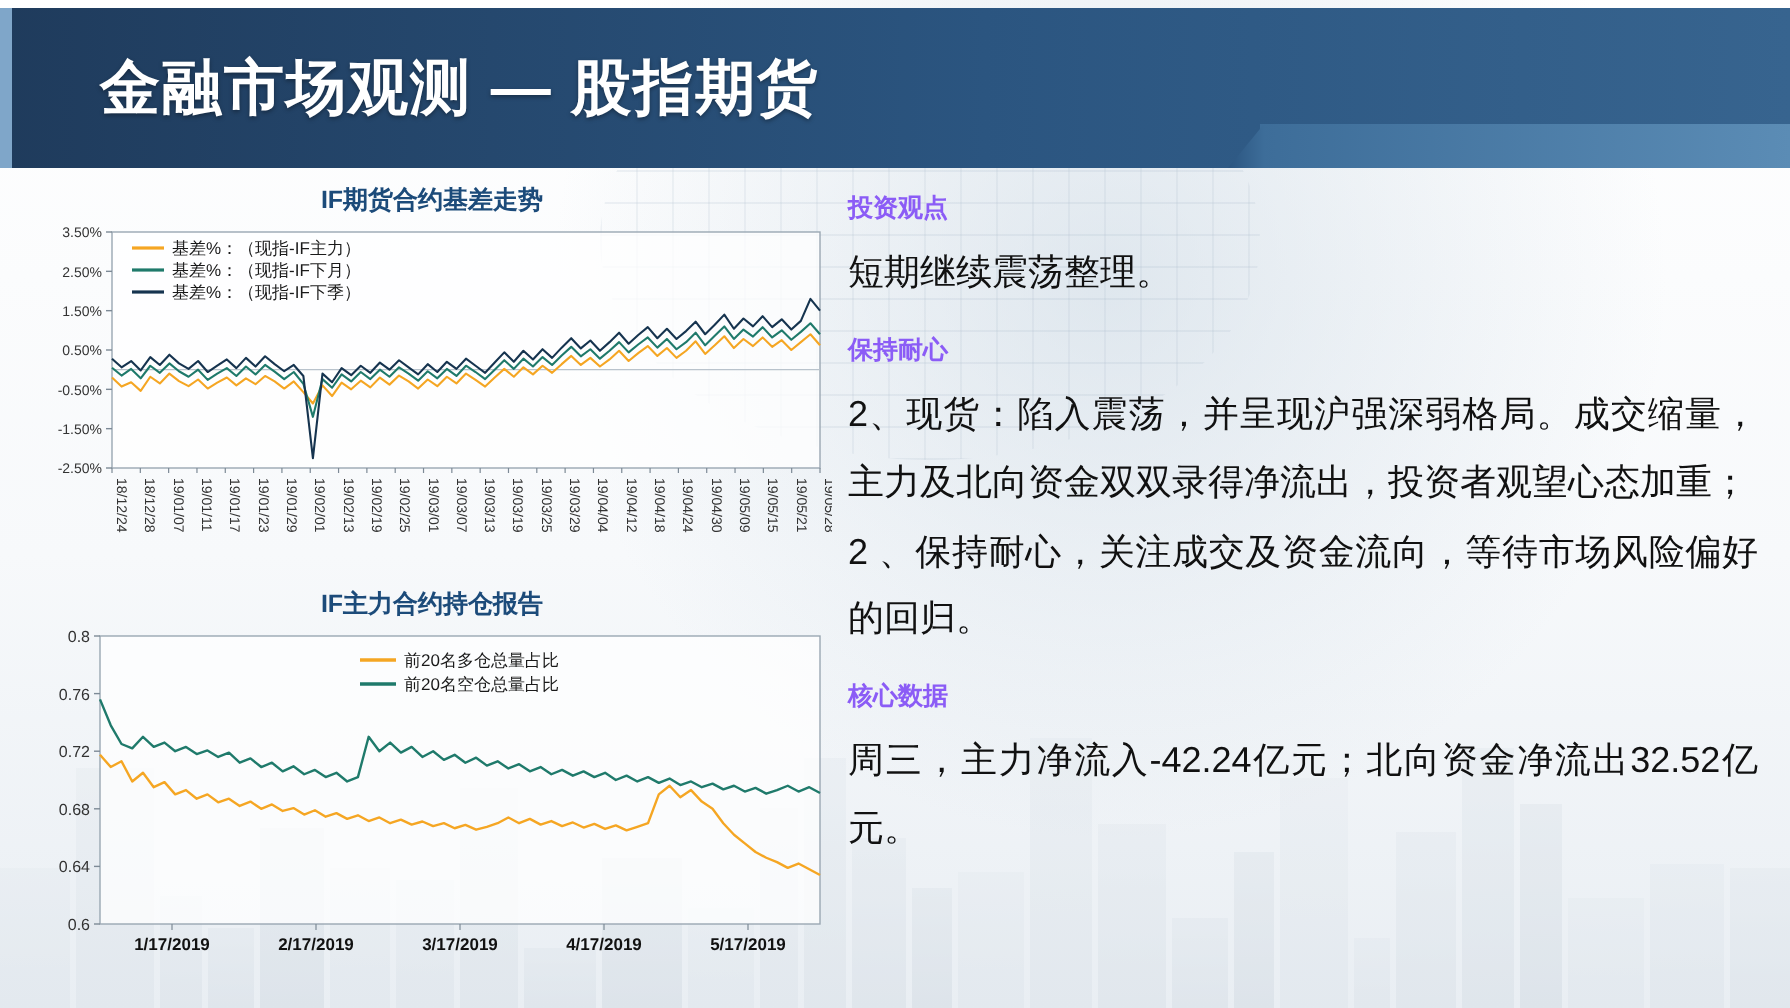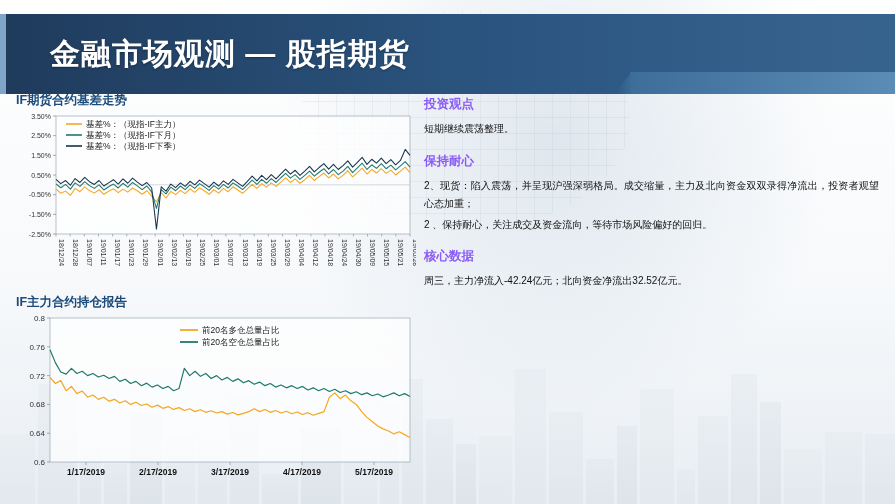--- a/index.html
+++ b/index.html
@@ -29,21 +29,21 @@
   }
   #bg-city {
     position:absolute; left:0; bottom:0; width:100%; height:150px;
     opacity:.28;
   }
   #bg-city .b {
     position:absolute; bottom:0; background:linear-gradient(180deg,#cfd8e0 0%, #b9c5d0 100%);
   }
   
   #header {
-    position:absolute; left:0; top:14px; width:100%; height:80px;
+    position:absolute; left:0; top:4px; width:100%; height:80px;
     background:linear-gradient(90deg,#1f3b5c 0%, #2b5580 55%, #37648f 100%);
   }
   #header-accent {
     position:absolute; left:0; top:0; width:6px; height:80px; background:#7fa6c9;
   }
   #header-title {
     position:absolute; left:50px; top:20px;
     color:#ffffff; font-size:30px; font-weight:bold; letter-spacing:1px;
     text-shadow: 0 1px 2px rgba(0,0,0,.35);
   }
@@ -52,21 +52,21 @@
     background:linear-gradient(90deg,#3d6d99 0%, #5b8cb5 100%);
   }
   #header-notch:after{
     content:""; position:absolute; left:-16px; top:0; width:18px; height:22px;
     background:linear-gradient(90deg,#2b5580,#3d6d99);
     clip-path: polygon(100% 0, 100% 100%, 0 100%);
   }
   
   #left { position:absolute; left:16px; top:92px; width:400px; height:400px; }
   .chart-title {
-    text-align:left; color:#1c4b7a; font-size:12.5px; font-weight:bold;
+    text-align:center; color:#1c4b7a; font-size:12.5px; font-weight:bold;
   }
   
   #chart1-wrap { position:relative; width:400px; height:200px; }
   #chart1-title { position:absolute; left:0; top:0; width:400px; }
   #chart1 { position:absolute; left:0; top:16px; width:400px; height:184px; }
   
   #chart2-wrap { position:relative; width:400px; height:195px; margin-top:2px; }
   #chart2-title { position:absolute; left:0; top:0; width:400px; }
   #chart2 { position:absolute; left:0; top:16px; width:400px; height:178px; }
 
@@ -74,21 +74,21 @@
   .axis-txt { font-size:7px; fill:#333; font-family:"Liberation Sans", sans-serif; }
   .axis-txt2 { font-size:8px; fill:#333; font-family:"Liberation Sans", sans-serif; }
   .xdate { font-size:8.5px; fill:#111; font-family:"Liberation Sans", sans-serif; font-weight:bold;}
 
   
   #right { position:absolute; left:424px; top:96px; width:455px; }
   .sec-head {
     color:#8b5cf6; font-size:12.5px; font-weight:bold; margin:0 0 7px 0;
   }
   .sec-body {
-    color:#111; font-size:10px; line-height:1.85; margin:0 0 14px 0;
+    color:#111; font-size:18px; line-height:1.85; margin:0 0 14px 0;
     text-align:justify;
   }
   .sec-body p { margin:0 0 2px 0; }
 </style>
 </head>
 <body>
 
 <div id="bg">
   <div id="bg-globe"></div>
   <div id="bg-city">

